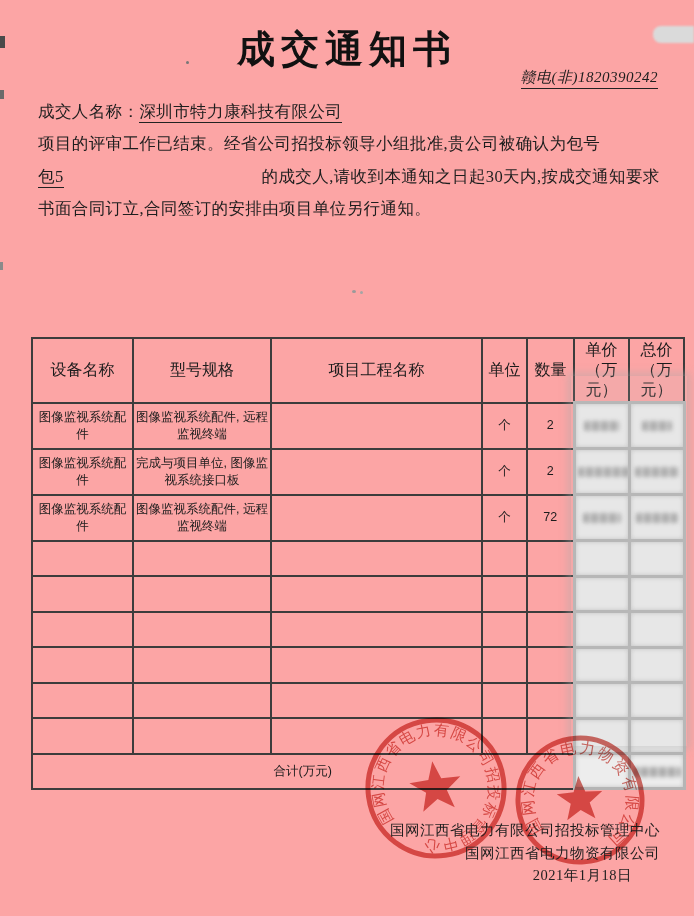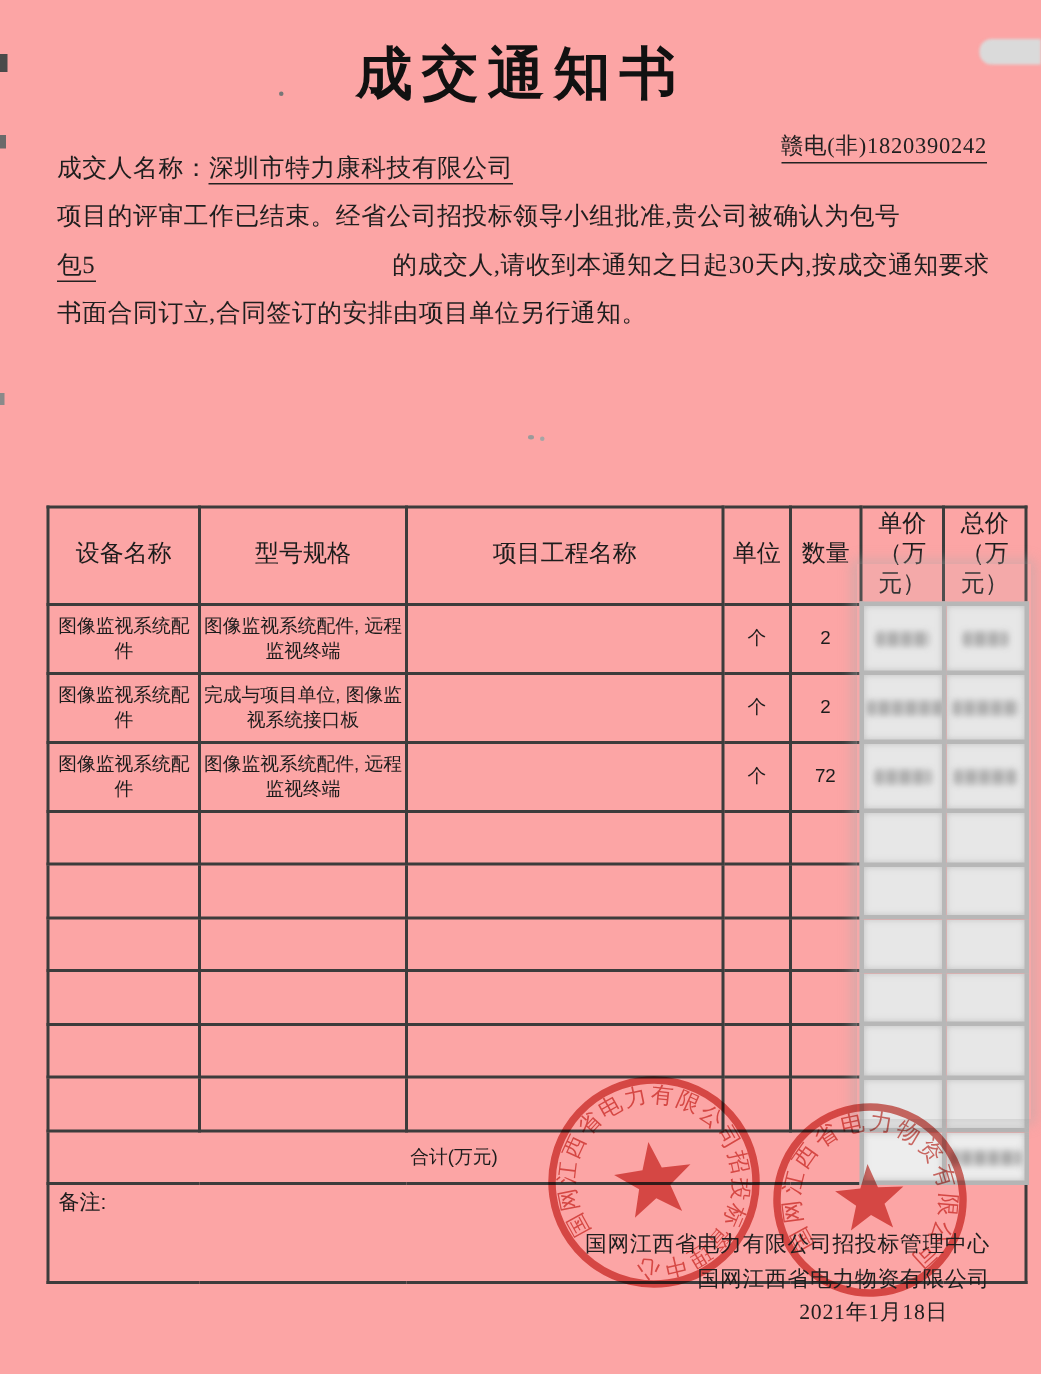--- a/index.html
+++ b/index.html
@@ -8,22 +8,22 @@
     background:#fca5a5;overflow:hidden;
     font-family:"Liberation Serif","DejaVu Serif",serif;
     color:#1e1e1e;
   }
   
   .title{
     position:absolute;top:24px;left:0;width:100%;
     text-align:center;font-size:38px;font-weight:700;letter-spacing:6px;color:#111;
   }
   .ref{
-    position:absolute;top:88px;right:36px;
-    font-size:15px;border-bottom:1.5px solid #222;padding-bottom:1px;letter-spacing:.5px;
+    position:absolute;top:68px;right:36px;
+    font-size:15px;border-bottom:1.5px solid #222;padding-bottom:1px;letter-spacing:.5px;font-style:italic;
   }
   
   .bodytext{position:absolute;left:38px;top:96px;width:622px;font-size:16.5px;line-height:32.4px;letter-spacing:.4px;}
   .u{border-bottom:1.5px solid #222;padding-bottom:1px;}
   .gap{display:inline-block;width:198px;}
   
   .award-table{
     position:absolute;left:31px;top:337px;width:652px;
     border-collapse:collapse;table-layout:fixed;
     font-family:"Liberation Sans","DejaVu Sans",sans-serif;
@@ -207,23 +207,20 @@
           <td class="masked"></td>
           <td class="masked"></td>
         </tr>
       </tbody>
     <tbody>
       <tr class="total-row">
         <td colspan="5">合计(万元)</td>
         <td class="masked"></td>
         <td class="masked"><span class="blob" style="width:48px"></span></td>
       </tr>
-      <tr>
-        <td class="notes-cell" colspan="7">备注:</td>
-      </tr>
     </tbody>
   </table>
 
   <div class="blur-band"></div>
 
   <svg class="stamp stamp-left" width="170" height="170" viewBox="0 0 170 170">
     <circle cx="85" cy="85" r="68" fill="none" stroke="#cf4a42" stroke-width="5"></circle>
     <polygon fill="#cf4a42" points="85,58 91.5,76.1 110.7,76.7 95.5,88.4 100.9,106.8 85,96 69.1,106.8 74.5,88.4 59.3,76.7 78.5,76.1"></polygon>
     <g transform="rotate(-32 85 85)">
       <path id="arcL" d="M 85 85 m -53 0 a 53 53 0 1 1 106 0 a 53 53 0 1 1 -106 0" fill="none"></path>

